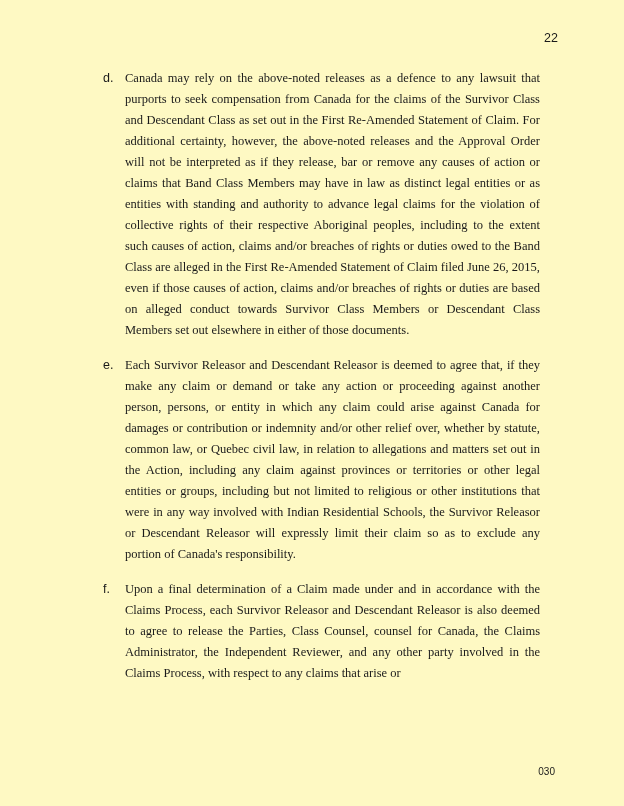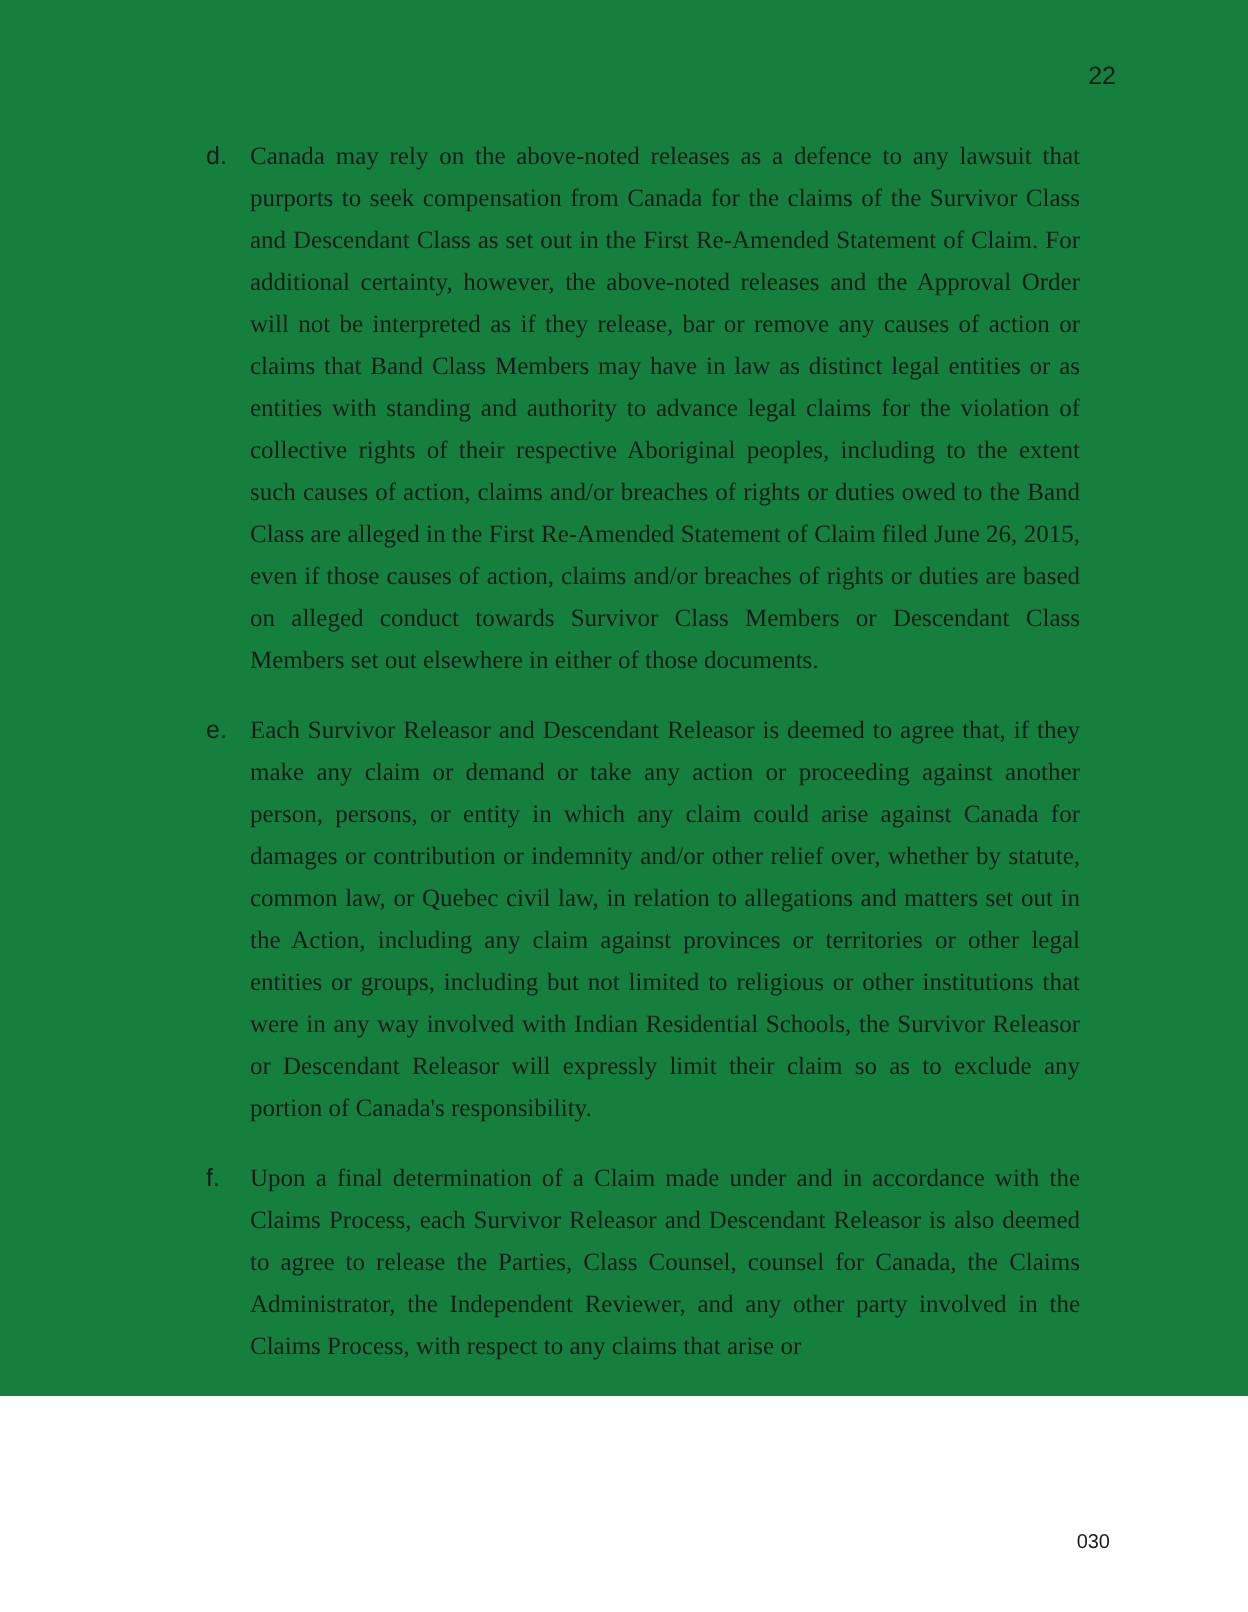--- a/index.html
+++ b/index.html
@@ -7,22 +7,22 @@
     width: 624px;
     height: 806px;
     background: #ffffff;
     font-family: "Liberation Sans", sans-serif;
     color: #1a1a1a;
     overflow: hidden;
   }
   .page {
     position: relative;
     width: 624px;
-    height: 698px;
-    background: #15803d;
+    height: 806px;
+    background: #fef9c3;
   }
   .page-number {
     position: absolute;
     top: 31px;
     right: 66px;
     font-size: 12.5px;
     line-height: 14px;
   }
   .content {
     position: absolute;

